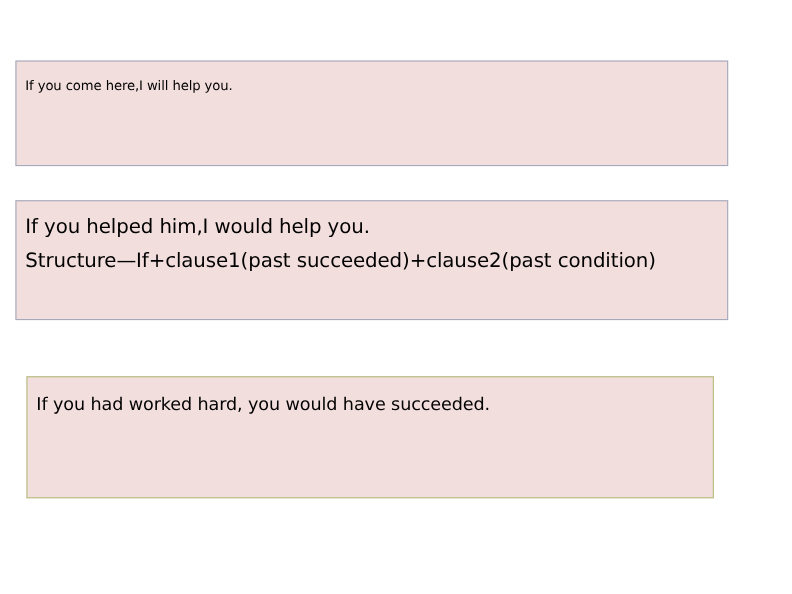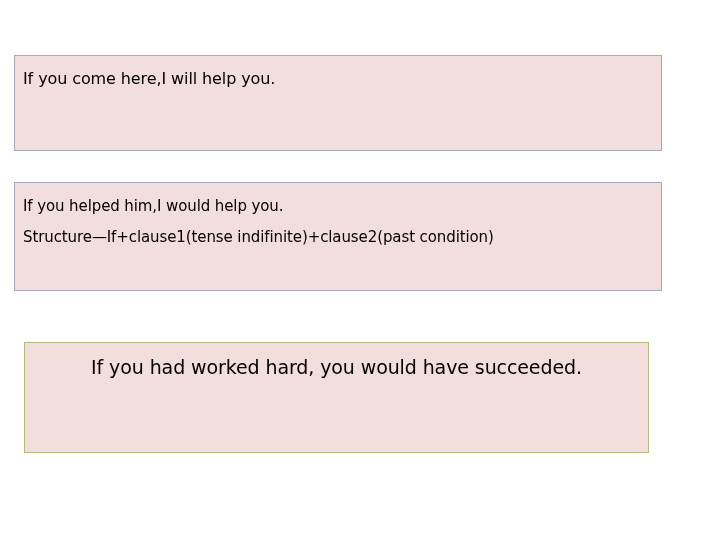--- a/index.html
+++ b/index.html
@@ -36,67 +36,66 @@
   
   #box-1 {
     left: 14px;
     top: 55px;
     width: 648px;
     height: 96px;
     border: 1px solid #a6a9bd;
     padding: 9px 8px 8px 8px;
   }
   #box-1 p {
-    font-size: 16px;
+    font-size: 12px;
     line-height: 27px;
     letter-spacing: -0.1px;
   }
 
   
   #box-2 {
     left: 14px;
     top: 182px;
     width: 648px;
     height: 109px;
     border: 1px solid #a6a9bd;
     padding: 8px 8px 8px 8px;
   }
   #box-2 p {
-    font-size: 15px;
+    font-size: 18px;
     line-height: 31px;
     letter-spacing: -0.1px;
   }
 
   
   #box-3 {
     left: 24px;
     top: 342px;
     width: 625px;
     height: 111px;
     border: 1px solid #b5bd7e;
     padding: 9px 8px 8px 8px;
   }
   #box-3 p {
-    font-size: 19px;
+    font-size: 16px;
     line-height: 31px;
     letter-spacing: -0.1px;
-    text-align: center;
   }
 </style>
 </head>
 <body>
 
 <div class="slide">
 
   <div class="text-box" id="box-1">
     <p>If you come here,I will help you.</p>
   </div>
 
   <div class="text-box" id="box-2">
     <p>If you helped him,I would help you.</p>
-    <p>Structure—If+clause1(tense indifinite)+clause2(past condition)</p>
+    <p>Structure—If+clause1(past succeeded)+clause2(past condition)</p>
   </div>
 
   <div class="text-box" id="box-3">
     <p>If you had worked hard, you would have succeeded.</p>
   </div>
 
 </div>
 
 </body></html>

